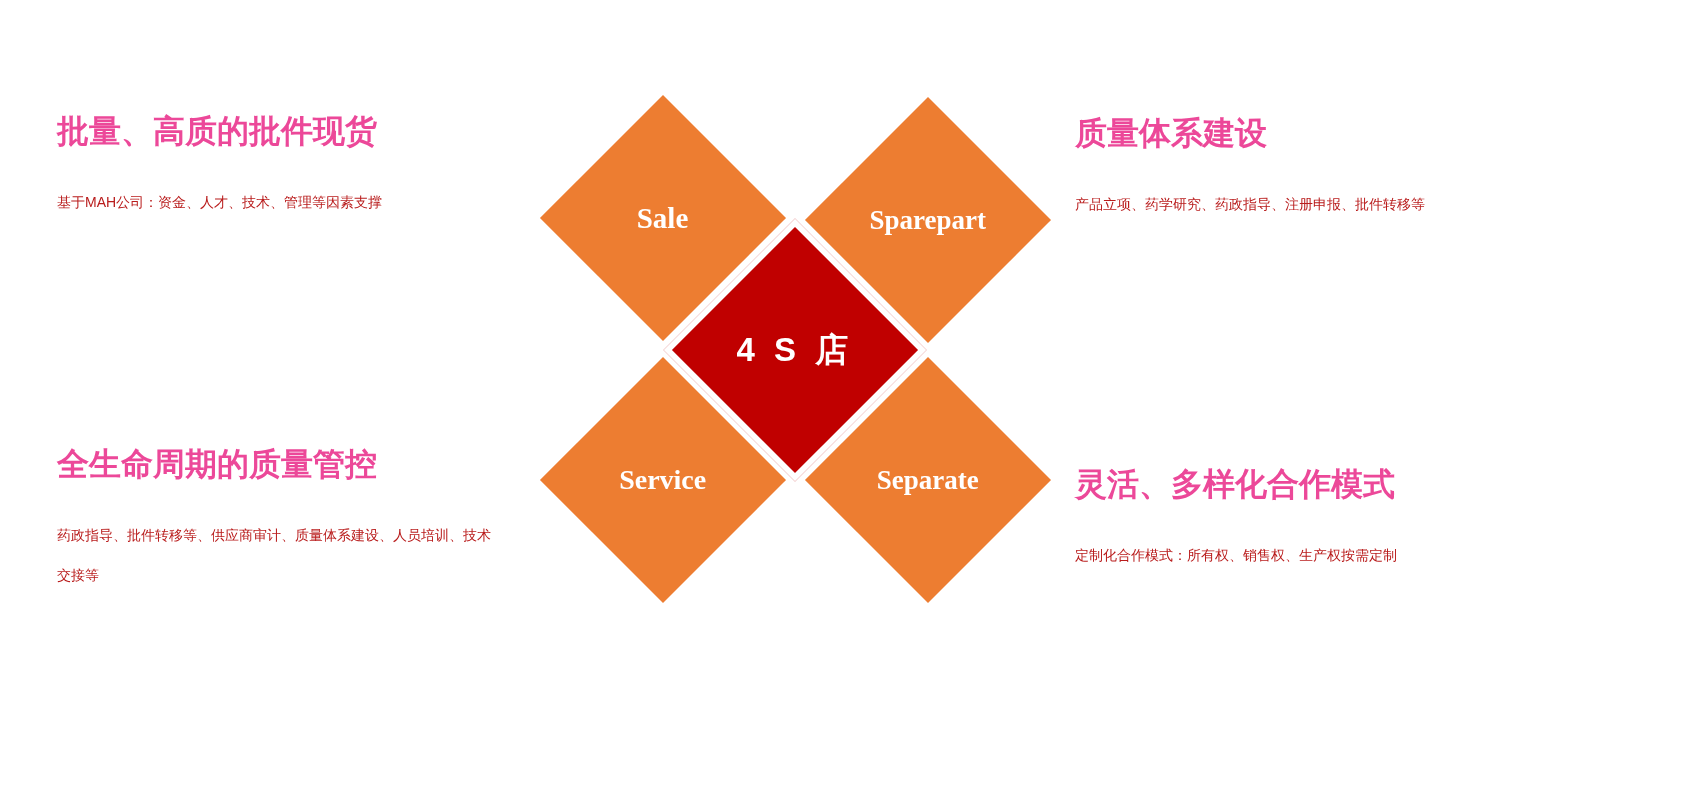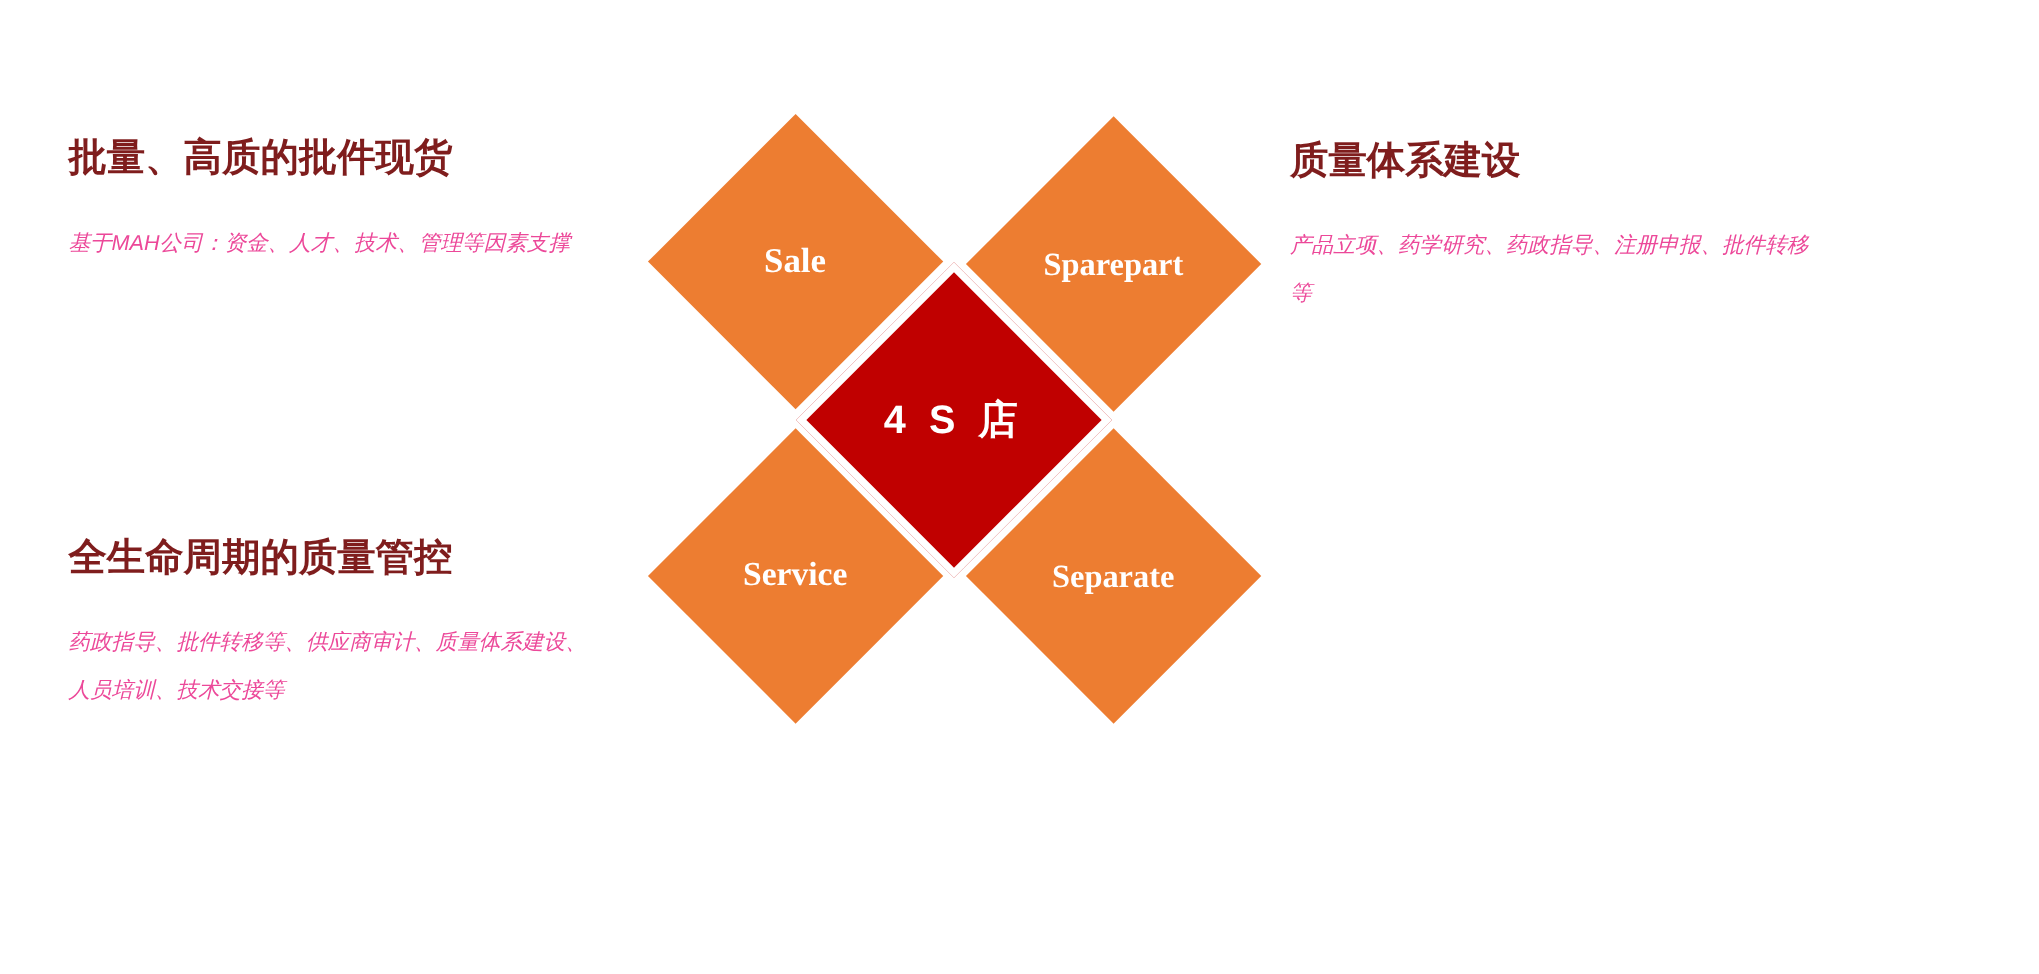--- a/index.html
+++ b/index.html
@@ -42,30 +42,29 @@
     font-family:"Liberation Sans","DejaVu Sans",sans-serif;
     font-weight:700;
     font-size:33px;
     letter-spacing:5px;
   }
   
   .callout{position:absolute;}
   .callout .heading{
     font-size:32px;
     font-weight:700;
-    color:#7f1d1d;
+    color:#ec4899;
     margin:0 0 28px 0;
     white-space:nowrap;
   }
   .callout .body{
-    font-size:18px;
-    color:#ec4899;
+    font-size:14px;
+    color:#b91c1c;
     line-height:40px;
     margin:0;
-    font-style:italic;
   }
   .callout.top-left    {left:57px;  top:110px; width:445px;}
   .callout.top-right   {left:1075px;top:112px; width:440px;}
   .callout.bottom-left {left:57px;  top:443px; width:445px;}
   .callout.bottom-right{left:1075px;top:463px; width:440px;}
 </style>
 </head>
 <body>
 
 <div class="canvas">
@@ -98,14 +97,18 @@
   <div class="callout top-right">
     <div class="heading">质量体系建设</div>
     <p class="body">产品立项、药学研究、药政指导、注册申报、批件转移等</p>
   </div>
 
   <div class="callout bottom-left">
     <div class="heading">全生命周期的质量管控</div>
     <p class="body">药政指导、批件转移等、供应商审计、质量体系建设、人员培训、技术交接等</p>
   </div>
 
+  <div class="callout bottom-right">
+    <div class="heading">灵活、多样化合作模式</div>
+    <p class="body">定制化合作模式：所有权、销售权、生产权按需定制</p>
+  </div>
 
 </div>
 
 </body></html>

